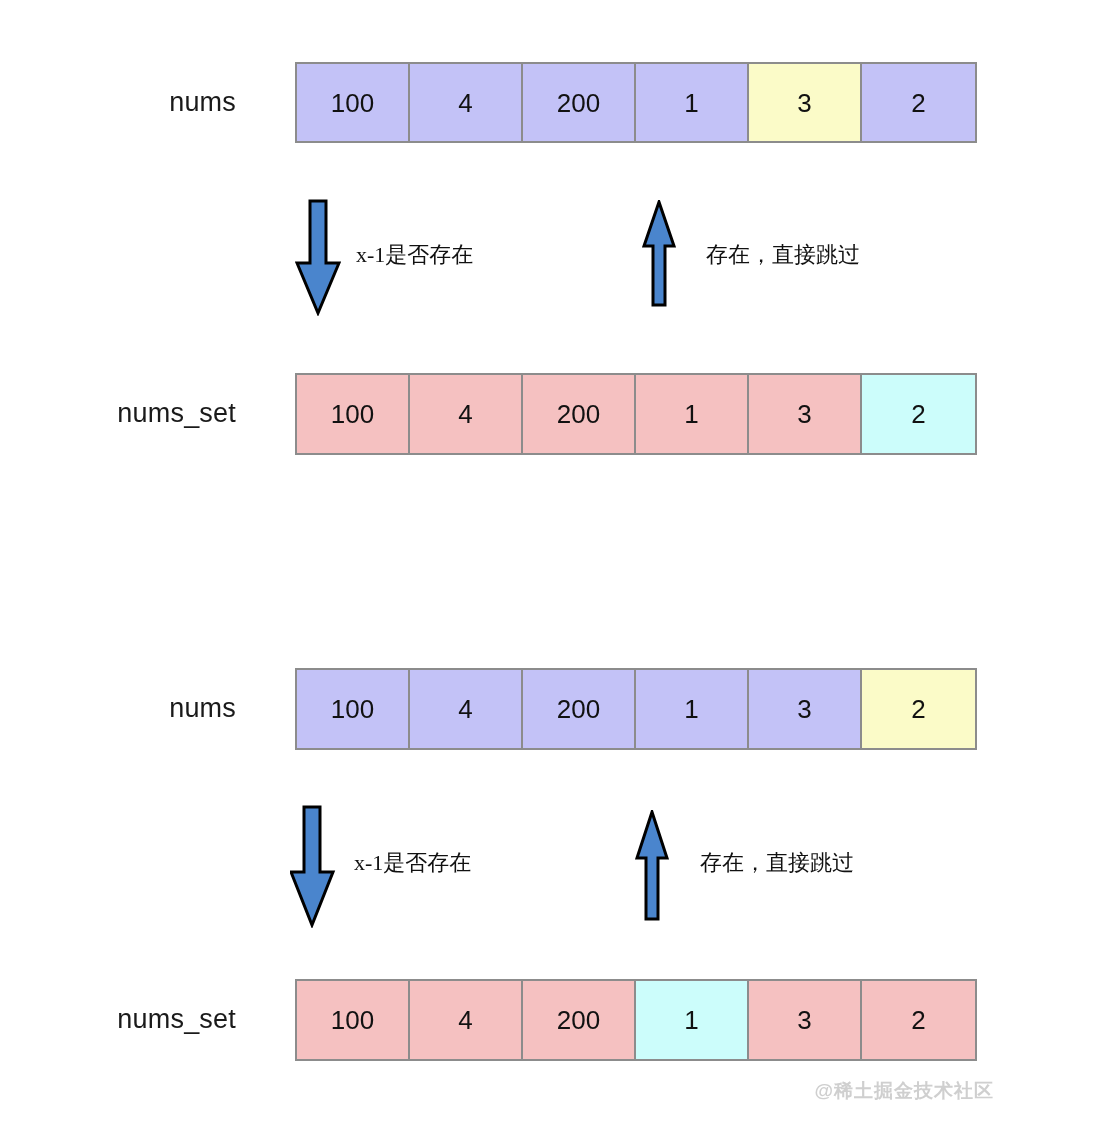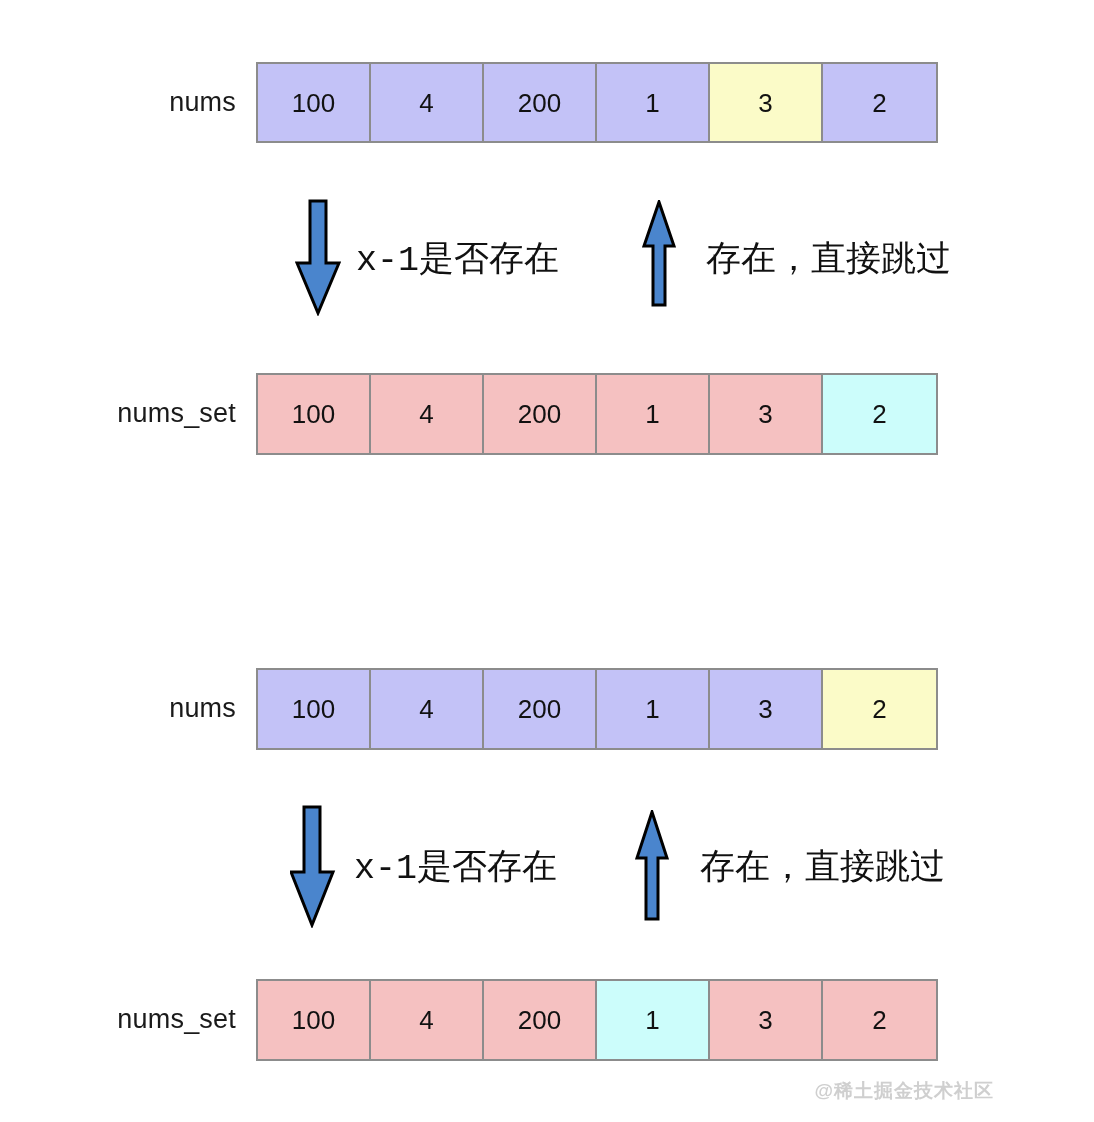--- a/index.html
+++ b/index.html
@@ -29,20 +29,21 @@
     letter-spacing: 0.2px;
     white-space: nowrap;
     line-height: 1;
   }
 
   .cells {
     position: absolute;
     display: flex;
     border: 2px solid #8c8c8c;
     box-sizing: border-box;
+    margin-left: 39px;
   }
 
   .cell {
     width: 113px;
     box-sizing: border-box;
     border-right: 2px solid #8c8c8c;
     display: flex;
     align-items: center;
     justify-content: center;
     font-size: 26px;
@@ -56,25 +57,25 @@
   .fill-yellow { background: #fbfbc8; }
   .fill-cyan   { background: #ccfdfb; }
 
   
   .arrow-group { position: absolute; }
 
   .arrow-svg { display: block; }
 
   .caption {
     position: absolute;
-    font-size: 35px;
+    font-size: 22px;
     color: #111111;
     white-space: nowrap;
     line-height: 1;
-    font-family: Liberation Mono, monospace;
+    font-family: Liberation Serif, serif;
   }
 
   
   .watermark {
     position: absolute;
     right: 18px;
     bottom: 18px;
     font-size: 19px;
     color: #cfcfcf;
     white-space: nowrap;

